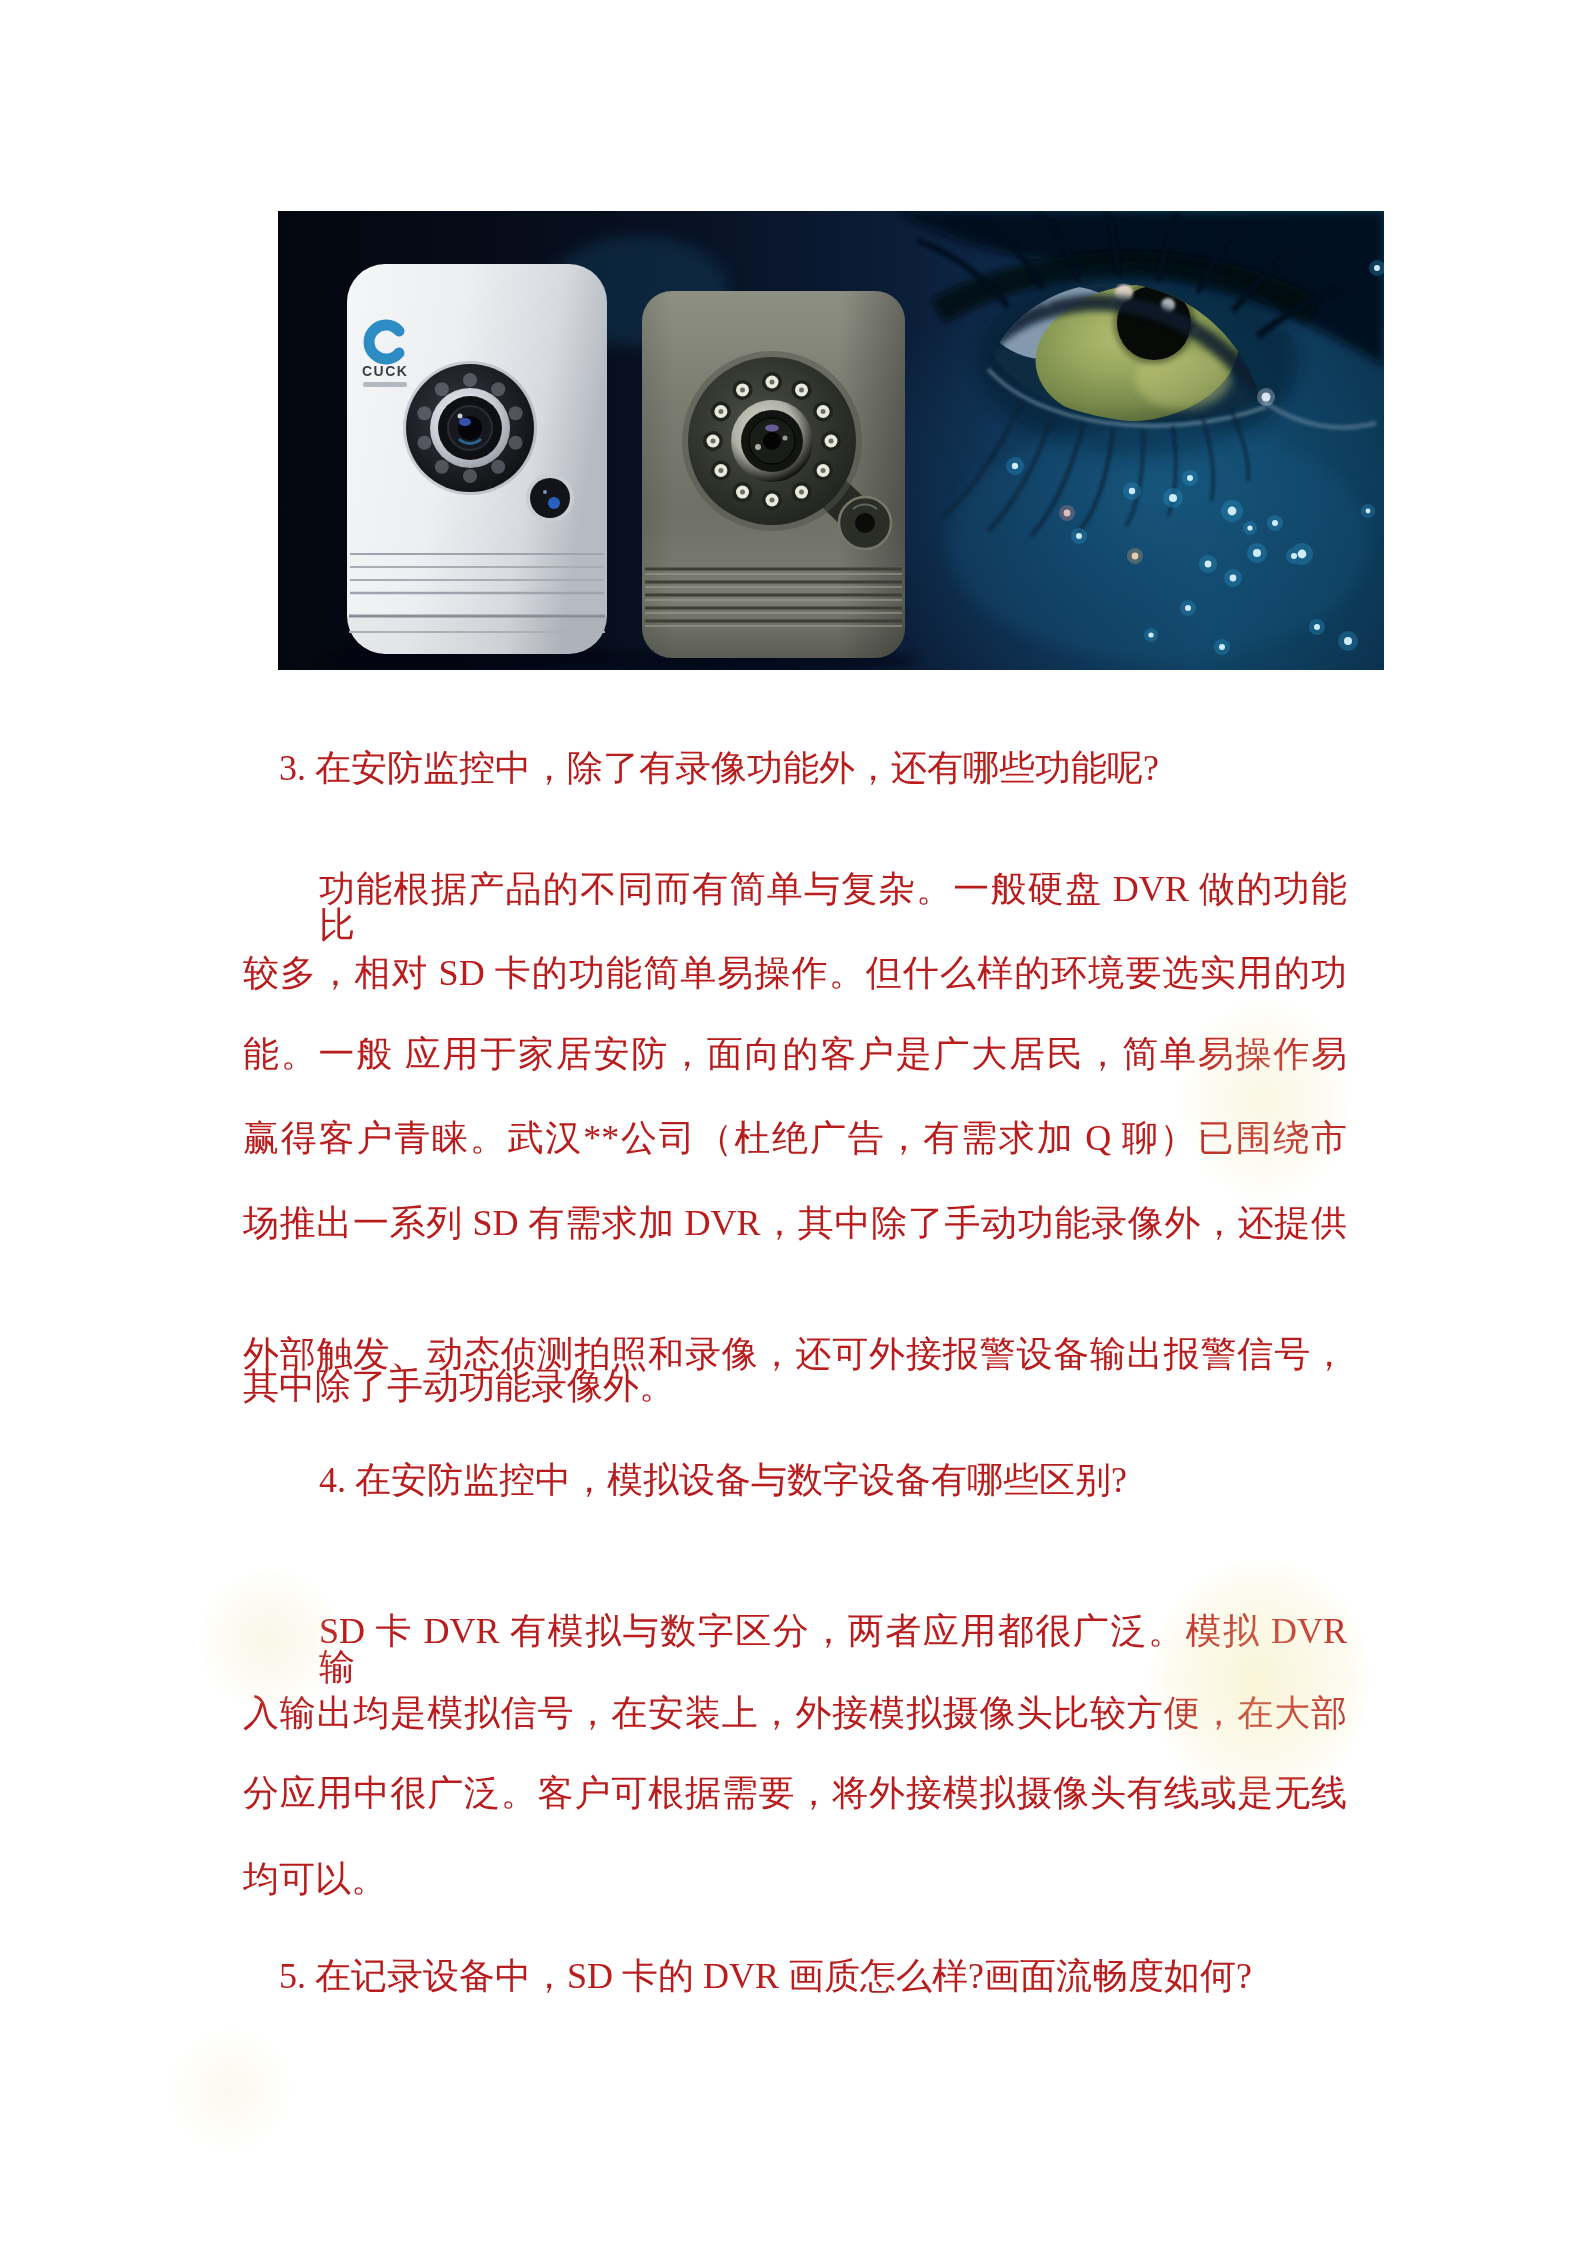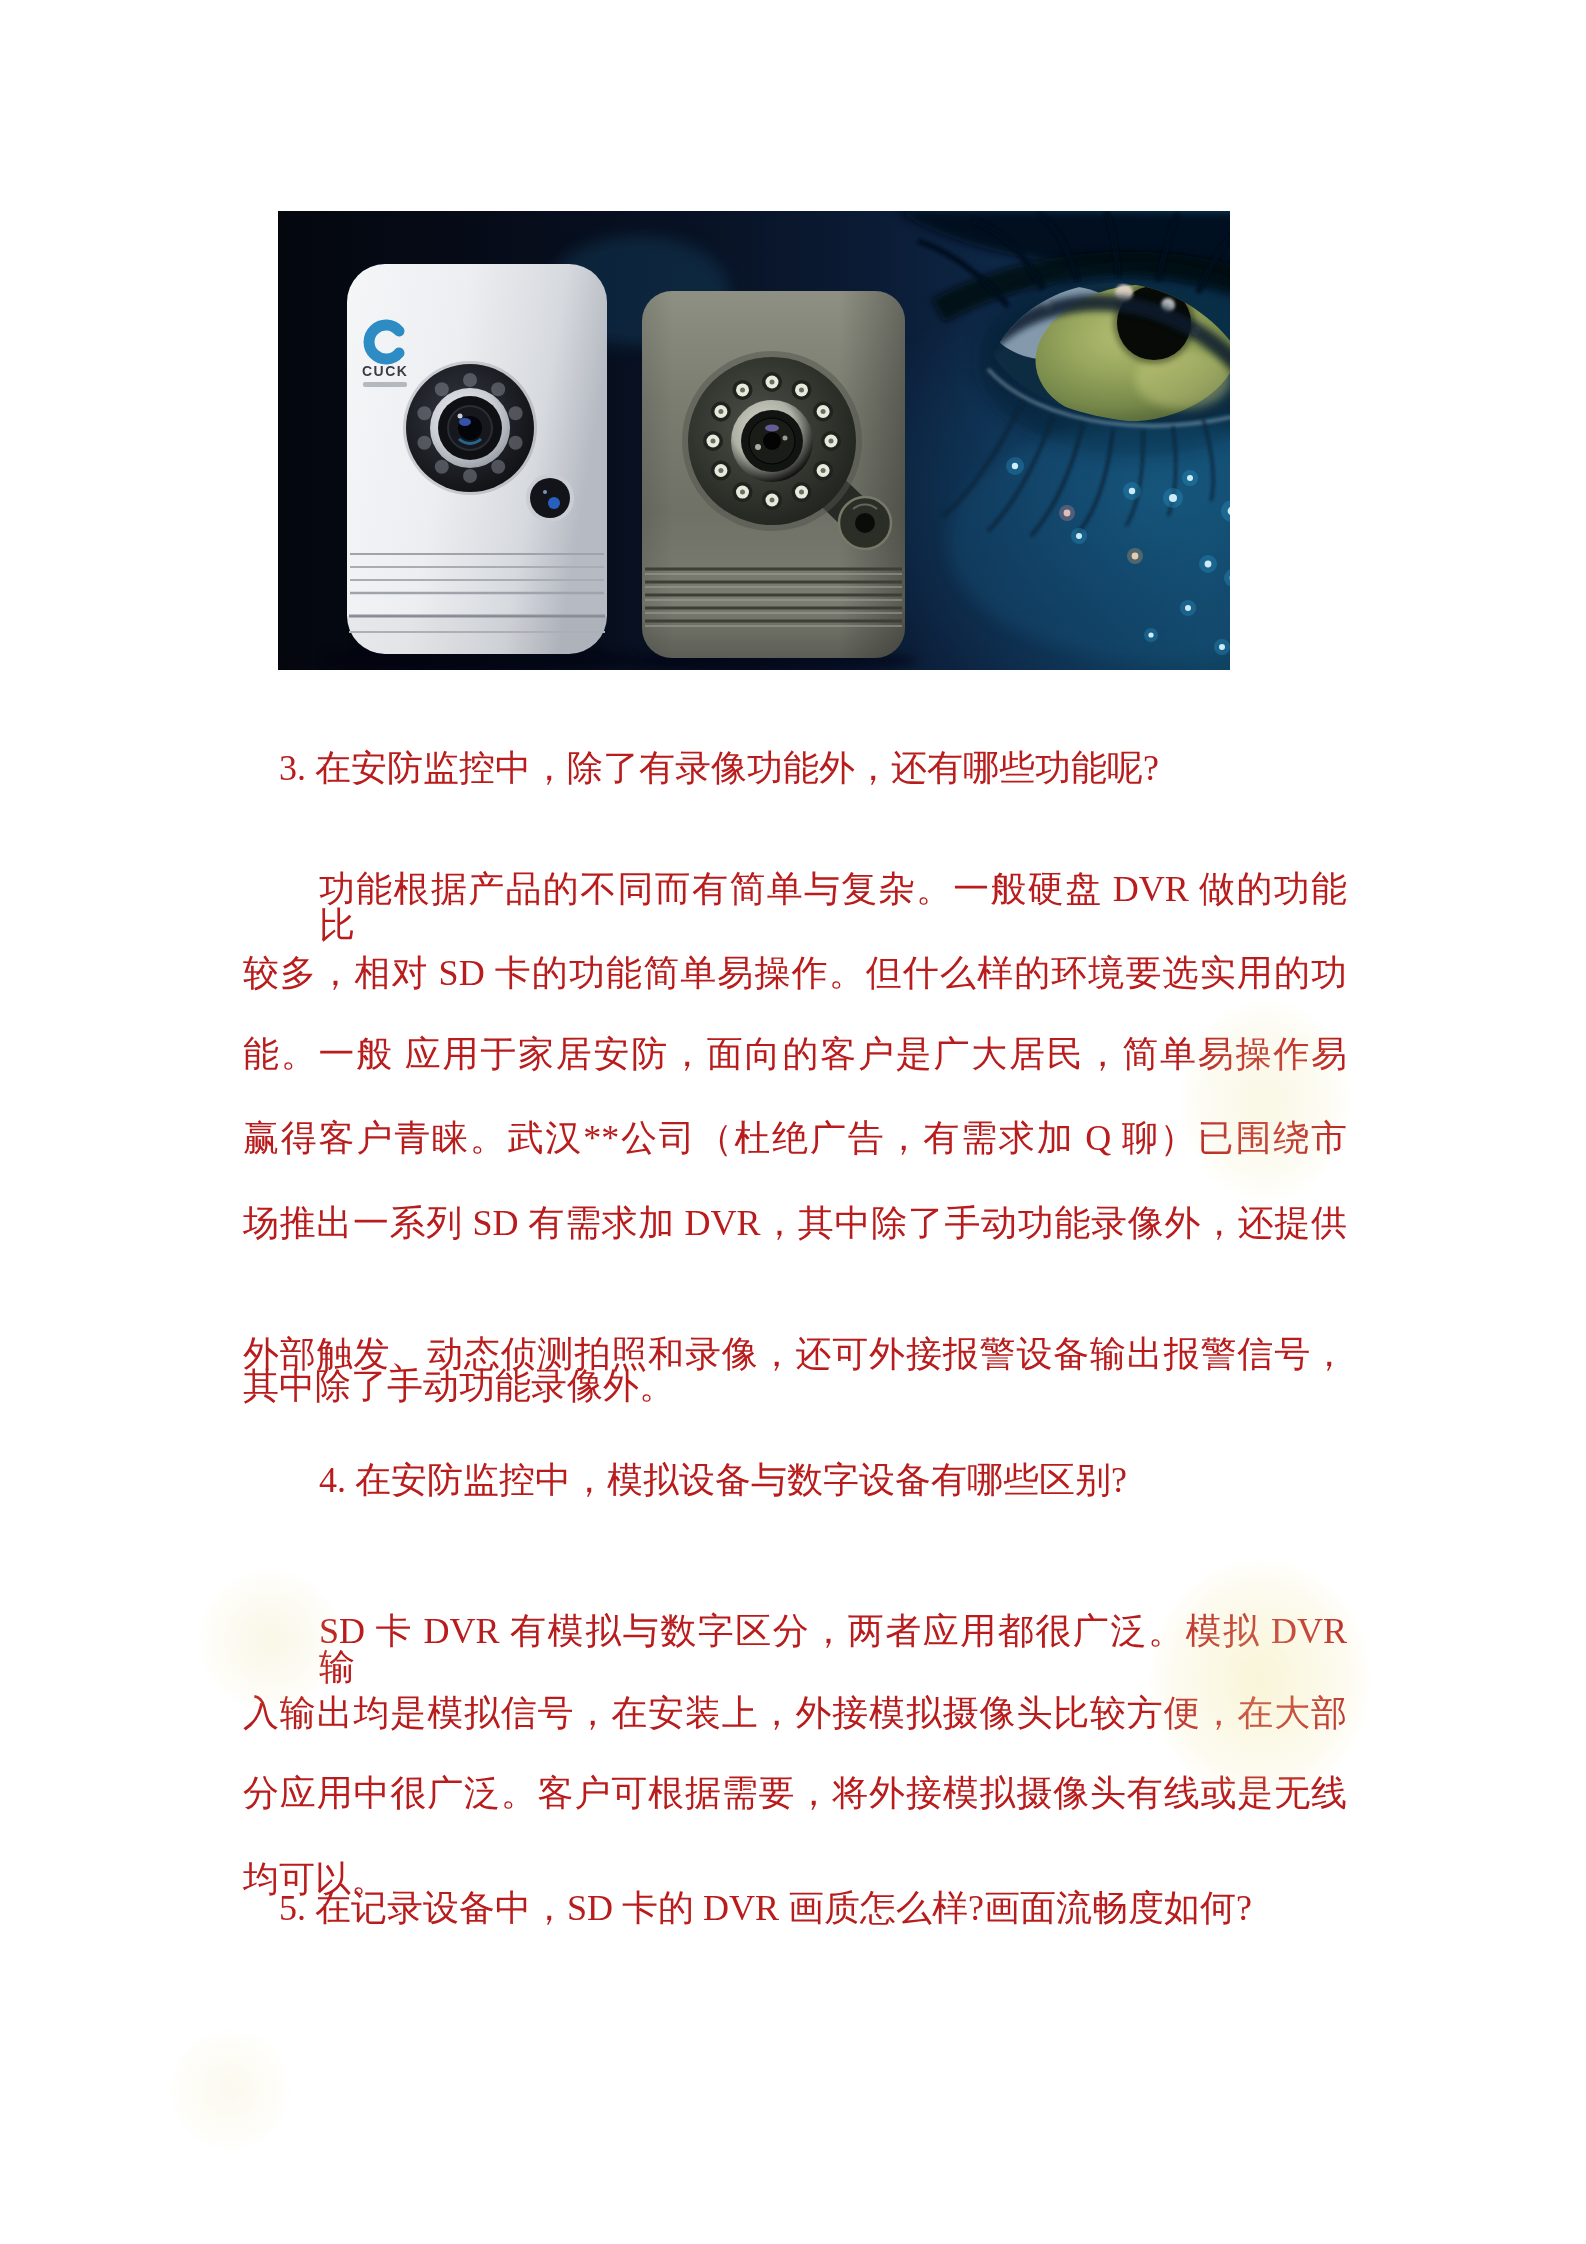--- a/index.html
+++ b/index.html
@@ -1,21 +1,21 @@
 <!DOCTYPE html>
 <html><head>
 <meta charset="utf-8">
 <style>
   html,body{margin:0;padding:0;}
   body{
     width:1586px;height:2244px;position:relative;background:#ffffff;overflow:hidden;
     font-family:"Liberation Serif","DejaVu Serif",serif;color:#000;
   }
   .photo{
-    position:absolute;left:278px;top:211px;width:952px;height:459px;overflow:hidden;
+    position:absolute;left:278px;top:211px;width:1106px;height:459px;overflow:hidden;
   }
   .photo svg{display:block;width:1106px;height:459px;}
   .line{
     position:absolute;left:243px;width:1104px;height:46px;
     font-size:36px;line-height:36px;color:#b91c1c;
   }
   .j{text-align:justify;text-align-last:justify;}
   .ind{padding-left:76px;width:1028px;}
   .ind-sm{padding-left:36px;width:1068px;}
   .stain{position:absolute;border-radius:50%;pointer-events:none;}
@@ -356,18 +356,18 @@
 <div class="line j" style="top:1036px">能。一般 应用于家居安防，面向的客户是广大居民，简单易操作易</div>
 <div class="line j" style="top:1120px">赢得客户青睐。武汉**公司（杜绝广告，有需求加 Q 聊）已围绕市</div>
 <div class="line j" style="top:1205px">场推出一系列 SD 有需求加 DVR，其中除了手动功能录像外，还提供</div>
 <div class="line j" style="top:1336px">外部触发、动态侦测拍照和录像，还可外接报警设备输出报警信号，</div>
 <div class="line" style="top:1368px">其中除了手动功能录像外。</div>
 <div class="line ind" style="top:1462px">4. 在安防监控中，模拟设备与数字设备有哪些区别?</div>
 <div class="line j ind" style="top:1613px">SD 卡 DVR 有模拟与数字区分，两者应用都很广泛。模拟 DVR 输</div>
 <div class="line j" style="top:1695px">入输出均是模拟信号，在安装上，外接模拟摄像头比较方便，在大部</div>
 <div class="line j" style="top:1775px">分应用中很广泛。客户可根据需要，将外接模拟摄像头有线或是无线</div>
 <div class="line" style="top:1861px">均可以。</div>
-<div class="line ind-sm" style="top:1890px">5. 在记录设备中，SD 卡的 DVR 画质怎么样?画面流畅度如何?</div>
+<div class="line ind-sm" style="top:1958px">5. 在记录设备中，SD 卡的 DVR 画质怎么样?画面流畅度如何?</div>
 
 <div class="stain s1"></div>
 <div class="stain s2"></div>
 <div class="stain s3"></div>
 <div class="stain s4"></div>
 
 </body></html>

